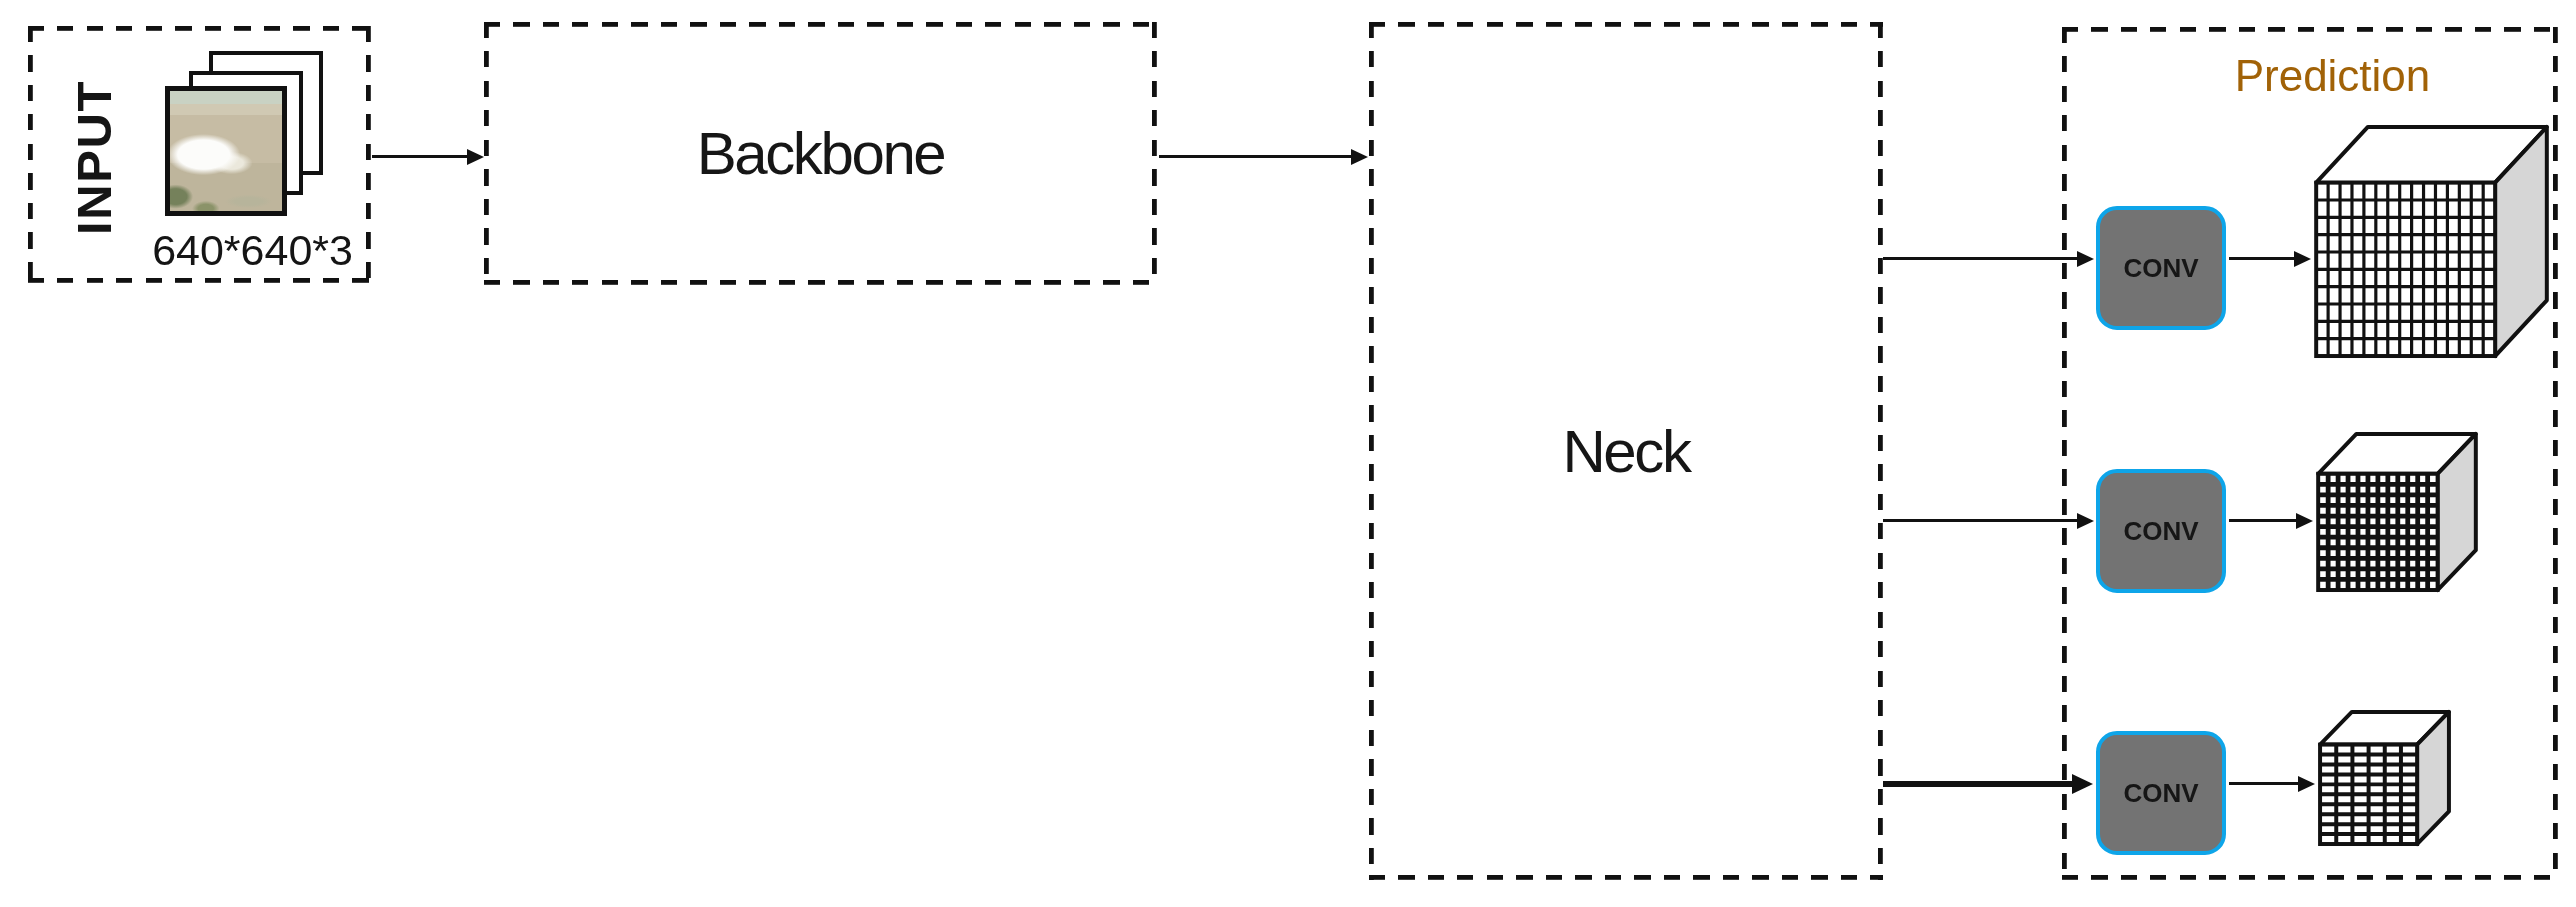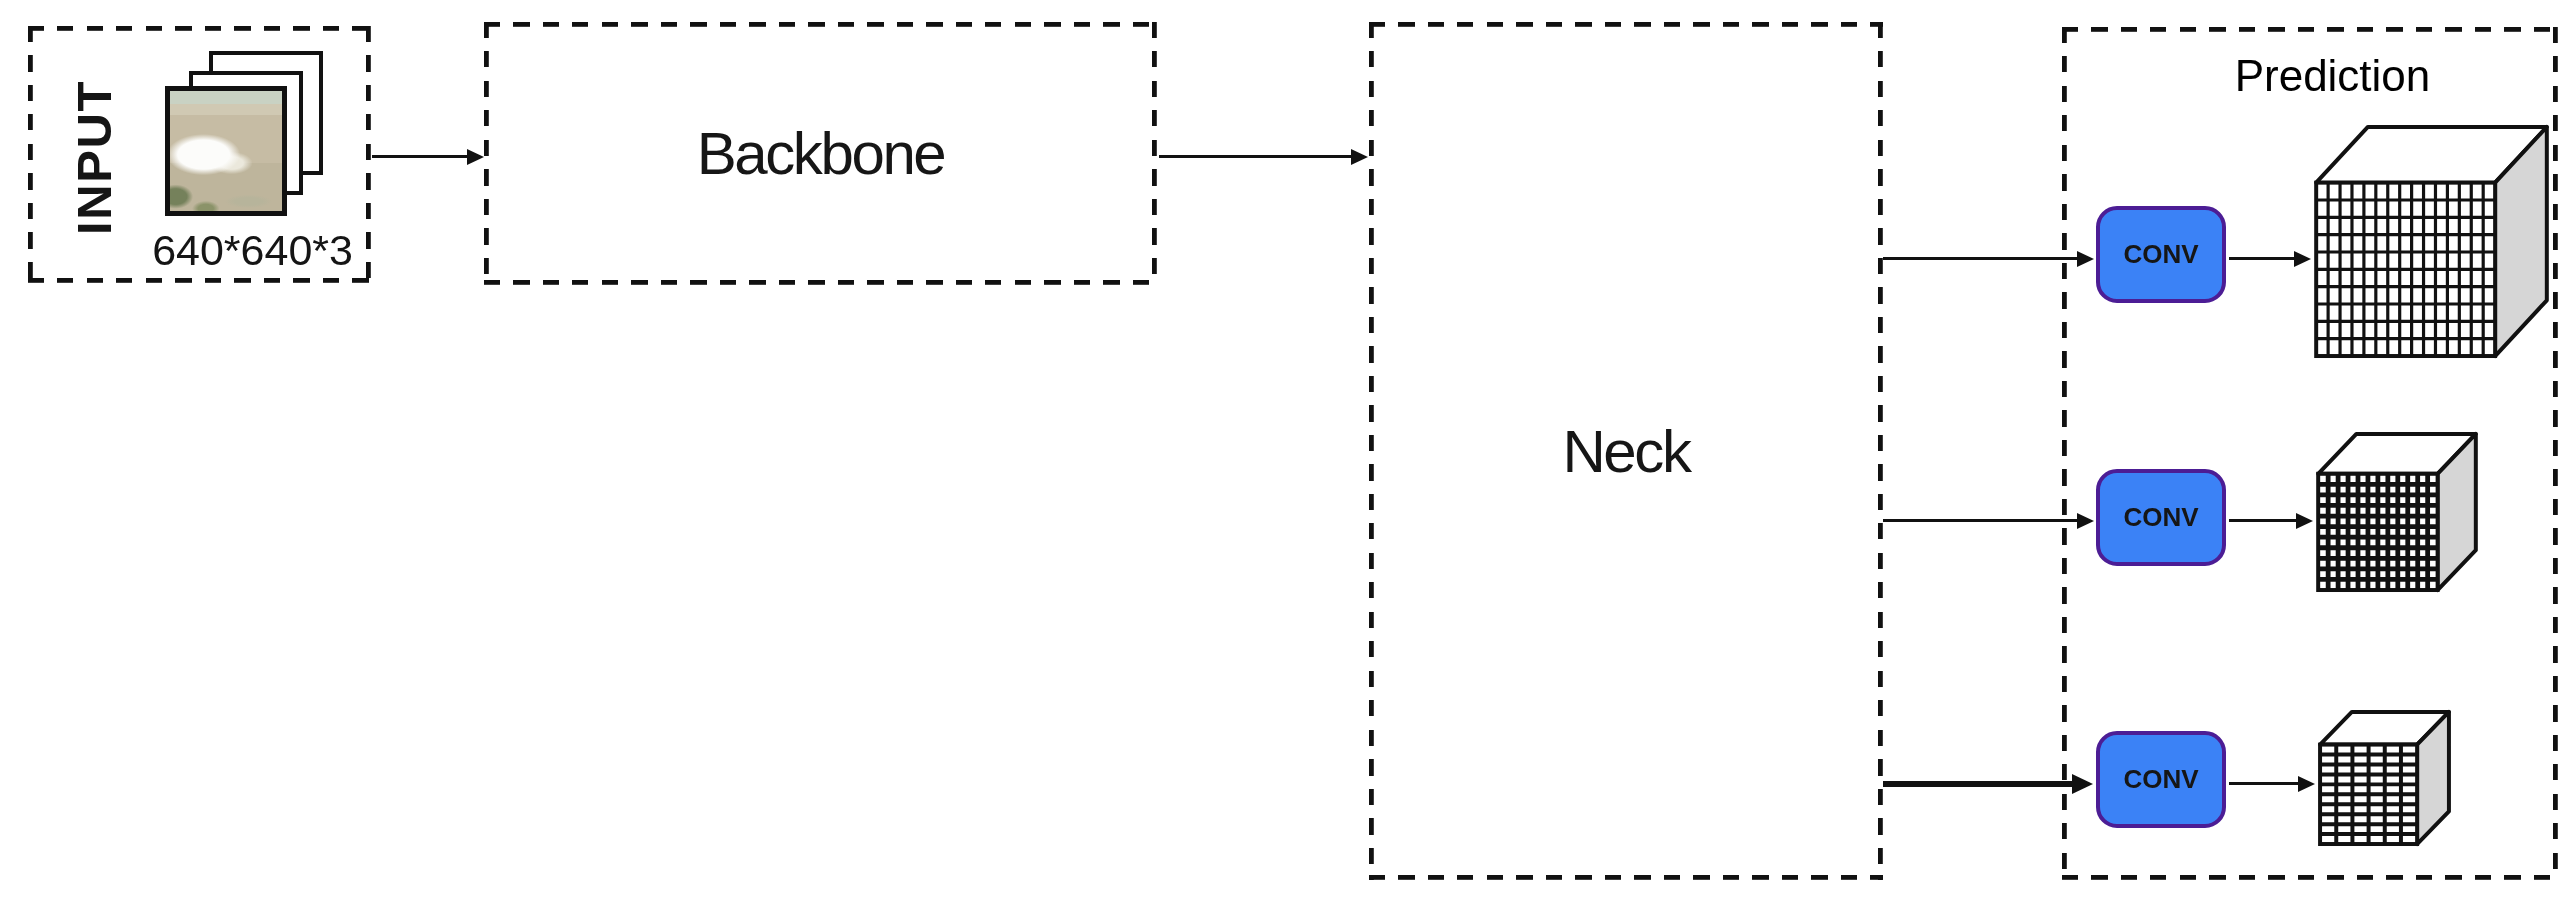--- a/index.html
+++ b/index.html
@@ -47,24 +47,24 @@
       radial-gradient(ellipse 20% 13% at 5% 88%, #75815b 50%, rgba(117,129,91,0) 78%),
       radial-gradient(ellipse 17% 9% at 32% 98%, #8b9369 40%, rgba(139,147,105,0) 72%),
       radial-gradient(ellipse 30% 8% at 70% 92%, #b7b49b 40%, rgba(183,180,155,0) 70%),
       linear-gradient(#c9d2c3 0 11%, #d0c9b3 11% 20%, #c6bca4 20% 60%, #beb59c 60% 100%);
   }
   .dims-label{position:absolute;left:116px;top:200px;width:209px;text-align:right;
     font-size:43px;color:#151515;}
 
   
   .prediction-title{position:absolute;left:2062px;top:51px;width:496px;text-align:center;
-    padding-left:45px;box-sizing:border-box;font-size:44px;color:#000000;}
+    padding-left:45px;box-sizing:border-box;font-size:44px;color:#a16207;}
   .conv-box{
-    position:absolute;left:2096px;width:130px;height:97px;box-sizing:border-box;
-    border:4px solid #4c1d95;border-radius:21px;background:#3b82f6;
+    position:absolute;left:2096px;width:130px;height:124px;box-sizing:border-box;
+    border:4px solid #0ea5e9;border-radius:21px;background:#737373;
     display:flex;align-items:center;justify-content:center;
     font-size:26px;font-weight:700;letter-spacing:0px;color:#161616;
   }
   .cube{position:absolute;}
   .cube svg{display:block;overflow:visible;}
 </style>
 </head>
 <body>
 
 <div id="canvas">

